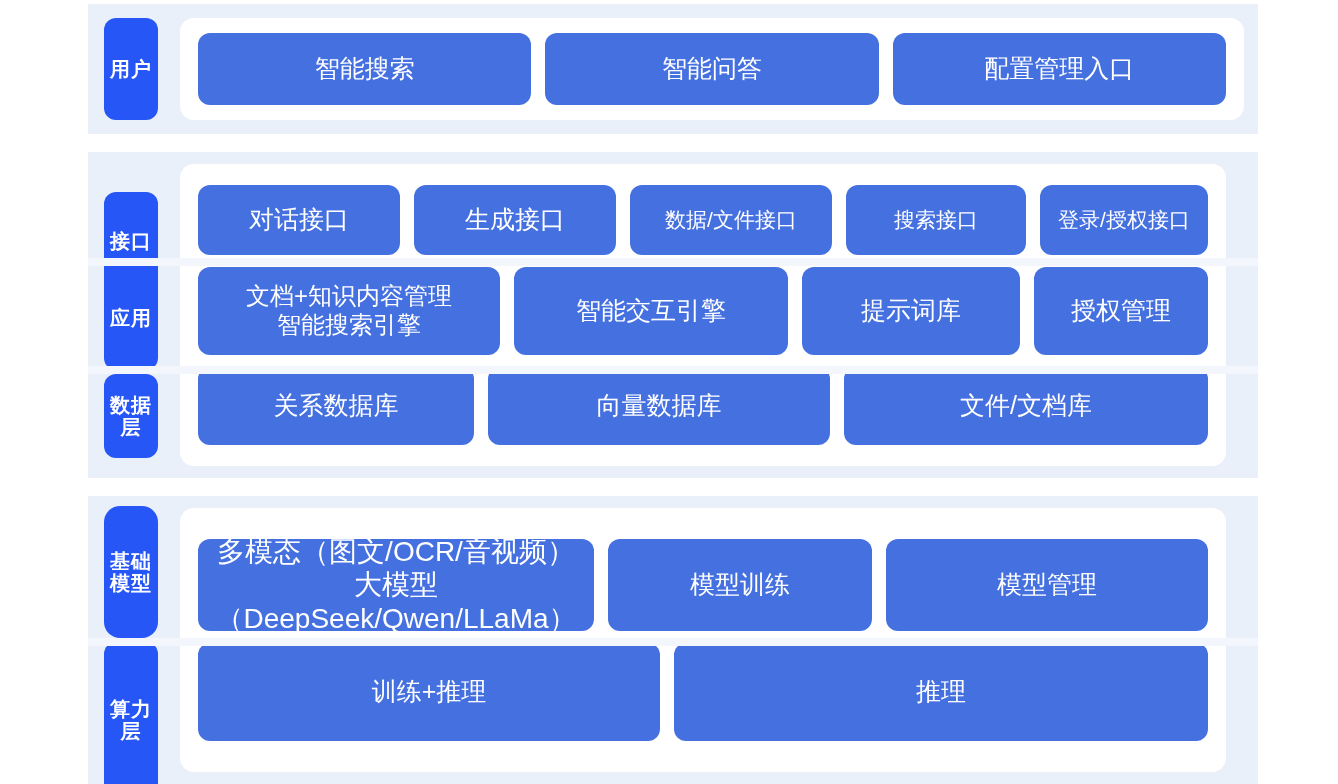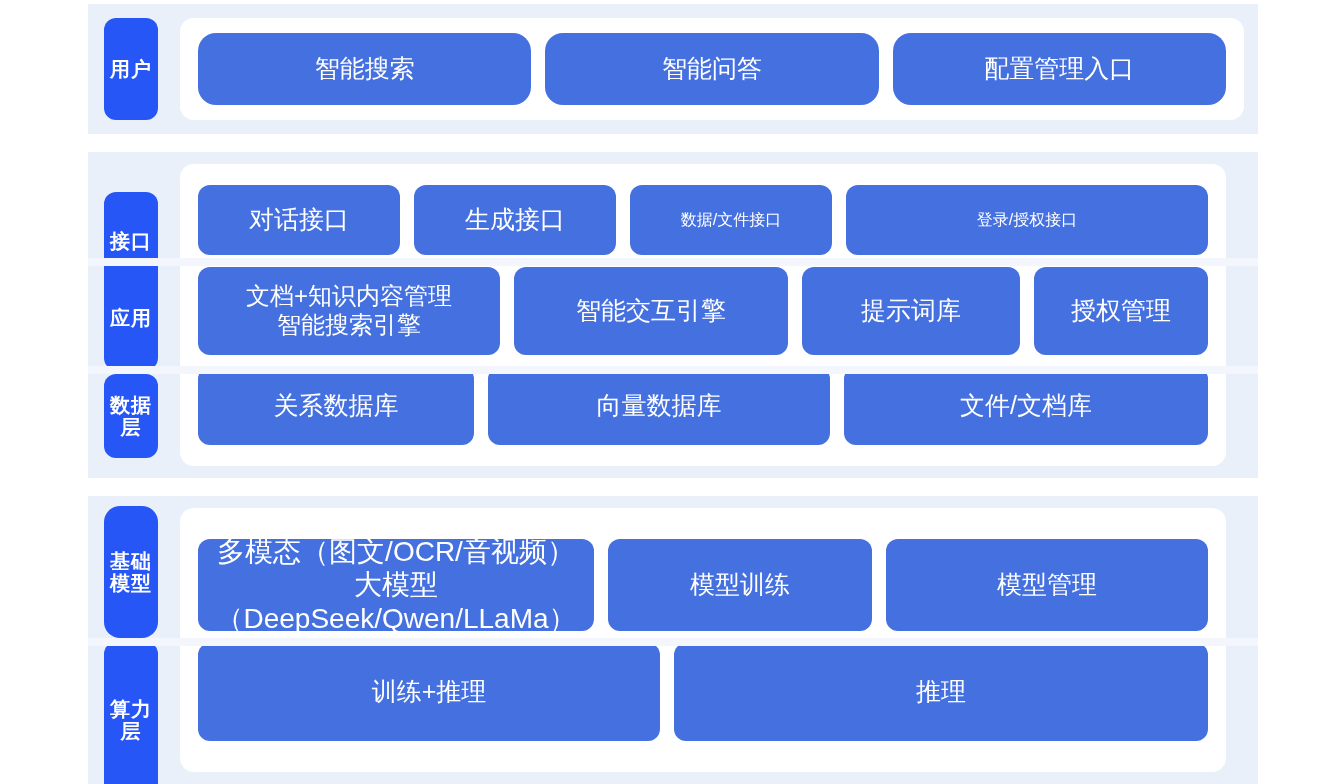--- a/index.html
+++ b/index.html
@@ -92,24 +92,24 @@
     color: #ffffff;
     display: flex;
     align-items: center;
     justify-content: center;
     text-align: center;
     font-size: 25px;
     line-height: 1.18;
     padding: 6px 10px;
     white-space: pre-line;
   }
-  .card.sm   { font-size: 16px; }
+  .card.sm   { font-size: 21px; }
   .card.two  { font-size: 24px; line-height: 1.2; }
 
-  .row.user-row .card { height: 72px; flex: 1 1 0; border-radius: 18px; }
+  .row.user-row .card { height: 72px; flex: 1 1 0; }
 
   .row.api-row  .card { height: 70px; }
   .row.api-row  .c1 { flex: 0 0 202px; }
   .row.api-row  .c2 { flex: 0 0 202px; }
   .row.api-row  .c3 { flex: 0 0 202px; }
   .row.api-row  .c4 { flex: 0 0 180px; }
   .row.api-row  .c5 { flex: 1 1 auto; }
 
   .row.app-row  .card { height: 88px; }
   .row.app-row  .c1 { flex: 0 0 302px; }
@@ -154,20 +154,21 @@
       <div class="vlabel" style="top:8px; height:98px;margin-top:32px;">接口</div>
       <div class="vlabel" style="top:114px; height:104px;">应用</div>
       <div class="vlabel" style="top:222px; height:84px;">数据层</div>
     </div>
     <div class="inner">
 
       <div class="row api-row">
         <div class="card c1">对话接口</div>
         <div class="card c2">生成接口</div>
         <div class="card c3 sm">数据/文件接口</div>
+        <div class="card c4 sm">搜索接口</div>
         <div class="card c5 sm">登录/授权接口</div>
       </div>
 
       <div class="row app-row">
         <div class="card c1 two">文档+知识内容管理
 智能搜索引擎</div>
         <div class="card c2">智能交互引擎</div>
         <div class="card c3">提示词库</div>
         <div class="card c4">授权管理</div>
       </div>

